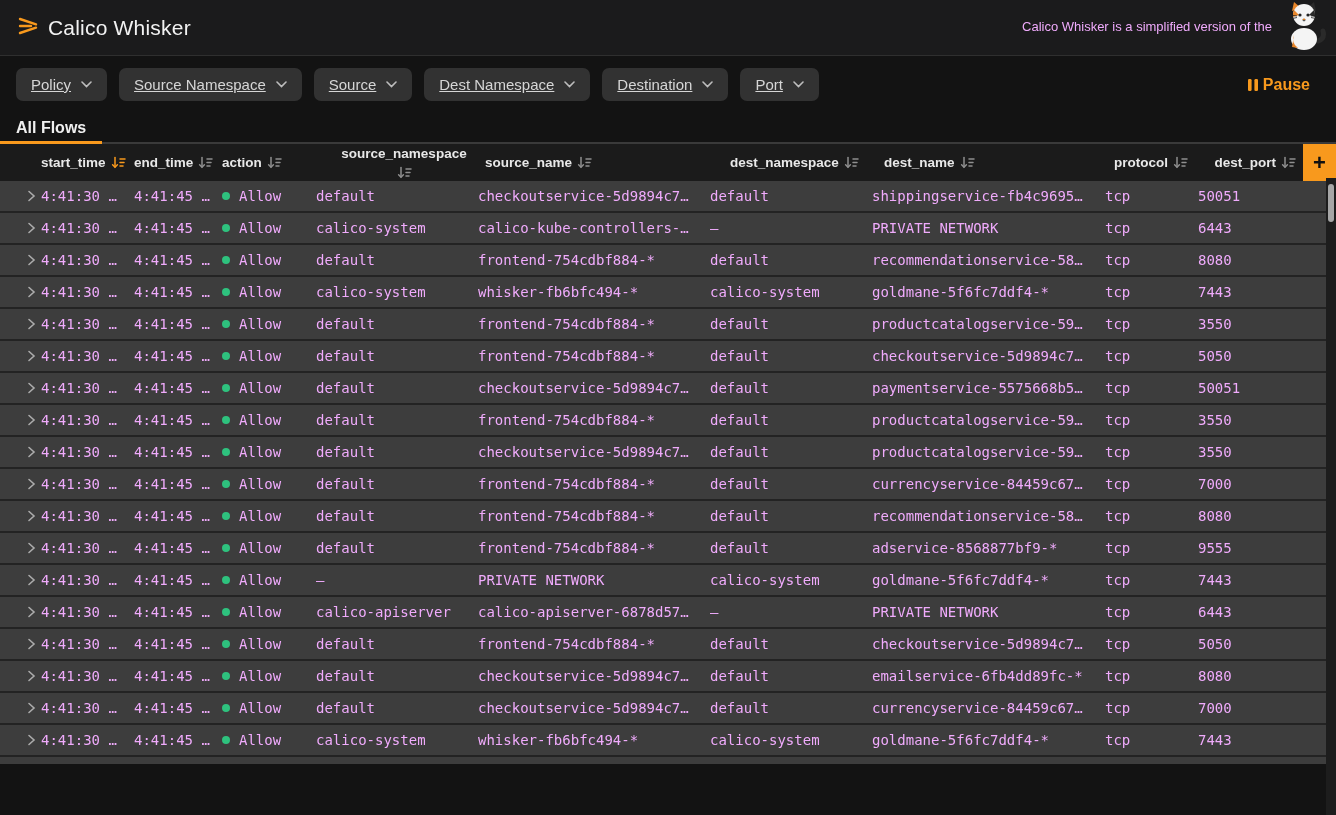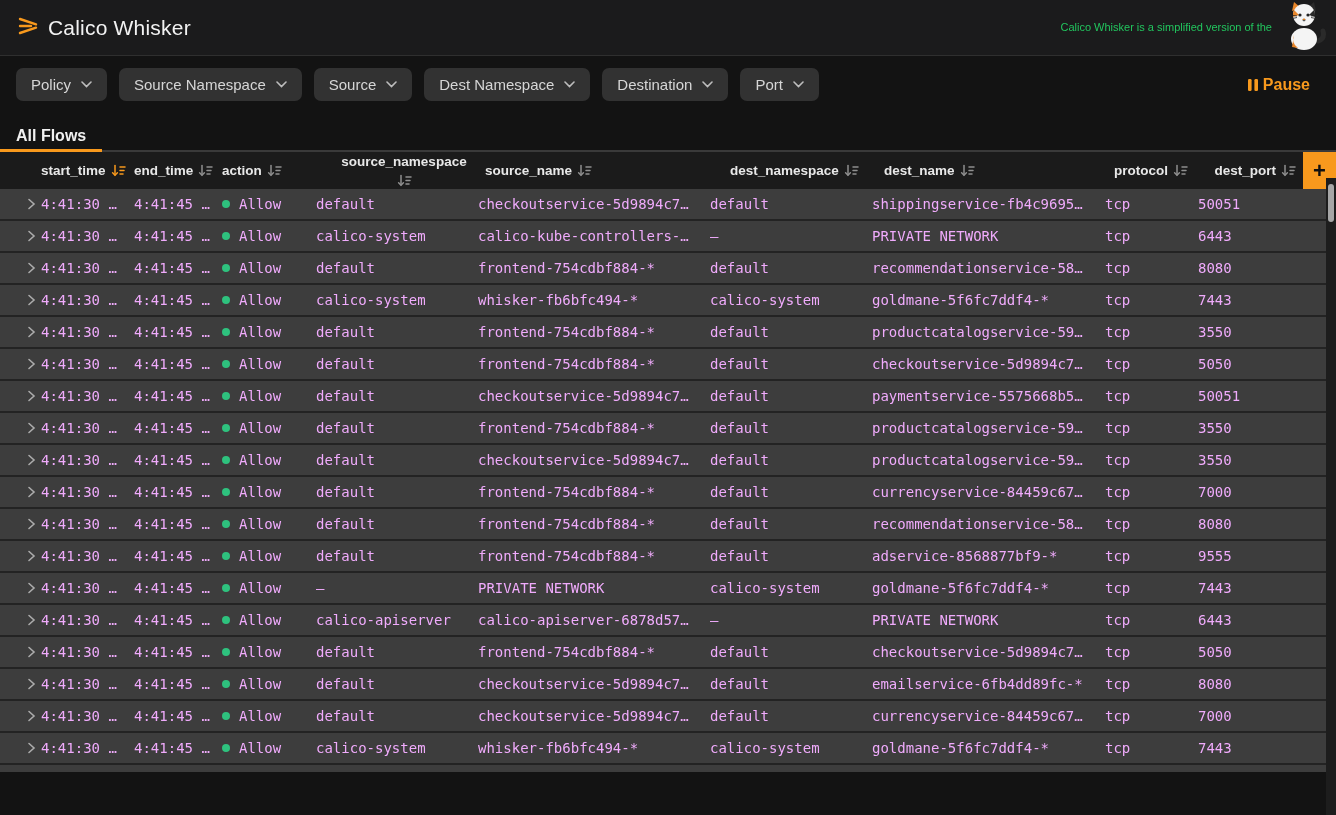--- a/index.html
+++ b/index.html
@@ -15,35 +15,35 @@
   html,body{width:1336px;height:815px;overflow:hidden;}
   body{background:var(--page-bg);font-family:"Liberation Sans",sans-serif;position:relative;}
 
   
   .banner{height:56px;background:var(--banner-bg);border-bottom:1px solid #2f2f2f;
           display:flex;align-items:center;justify-content:space-between;padding:0 10px 0 16px;}
   .logo-group{display:flex;align-items:center;gap:6px;}
   .app-title{color:#f2f2f2;font-size:21px;font-weight:normal;letter-spacing:.2px;}
   .tagline{display:flex;align-items:center;gap:10px;}
   .tagline-text{text-align:right;line-height:1.4;}
-  .tagline-line1{color:#22c55e;font-size:11px;}
+  .tagline-line1{color:#f0abfc;font-size:13px;}
   .tagline-link{color:var(--accent);font-size:15px;font-weight:bold;cursor:pointer;}
 
   
   .filter-bar{display:flex;align-items:center;gap:12px;padding:12px 16px 10px 16px;}
   .filter-btn{display:flex;align-items:center;gap:10px;background:#323232;border:none;
               border-radius:7px;height:33px;padding:0 15px;color:#d6d6d6;font-size:15px;
-              font-family:"Liberation Sans",sans-serif;cursor:pointer;}
+              font-family:"Liberation Sans",sans-serif;cursor:pointer;text-decoration:underline;}
   .spacer{flex:1;}
   .pause-btn{display:flex;align-items:center;gap:4px;background:none;border:none;
              color:var(--accent);font-size:16px;font-weight:bold;cursor:pointer;
              font-family:"Liberation Sans",sans-serif;padding:0 10px;}
 
   
-  .tabs-row{display:flex;position:relative;height:33px;margin-top:8px;}
+  .tabs-row{display:flex;position:relative;height:33px;}
   .tabs-row::after{content:"";position:absolute;left:0;right:0;bottom:0;height:2px;background:#3a3a3a;}
   .tab{position:relative;padding:0 16px;display:flex;align-items:center;font-size:16px;
        font-weight:bold;color:#8f8f8f;cursor:pointer;margin-right:12px;}
   .tab.active{color:#f0f0f0;}
   .tab.active::after{content:"";position:absolute;left:0;right:0;bottom:0;height:3px;
                      background:var(--accent);z-index:2;}
 
   
   .grid{display:grid;grid-template-columns:41px 93px 88px 94px 162px 232px 162px 233px 93px 1fr;}
   .thead{background:var(--head-bg);height:37px;align-items:center;position:relative;}

